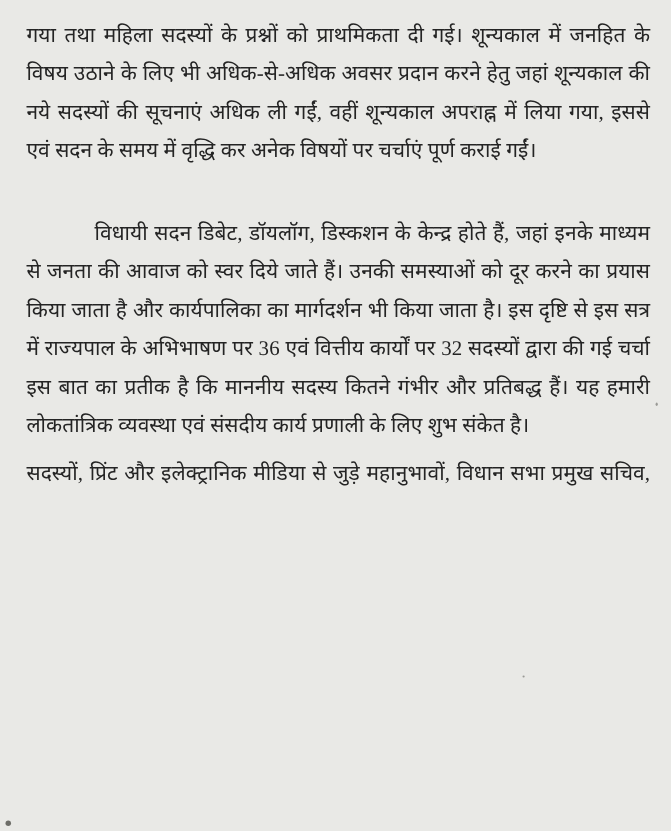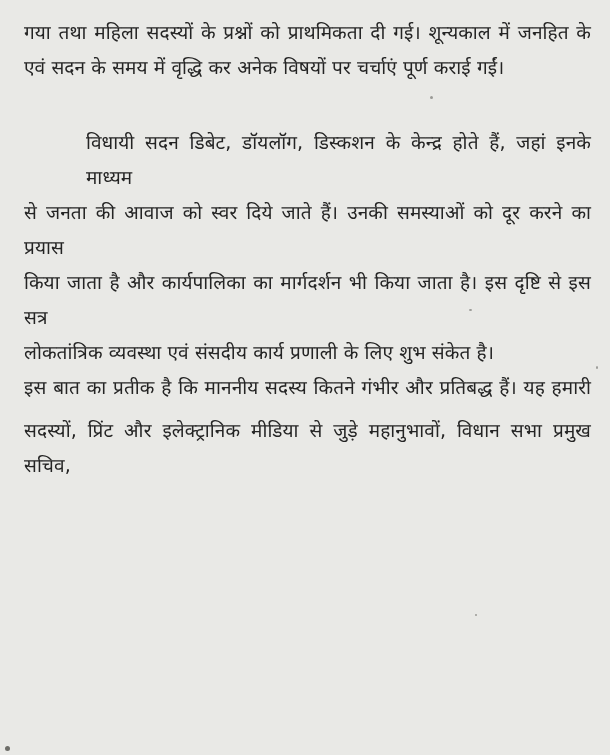--- a/index.html
+++ b/index.html
@@ -16,20 +16,21 @@
     position: relative;
   }
   .page {
     box-sizing: border-box;
     width: 610px;
     height: 755px;
     padding: 15px 19px 0 24px;
   }
   .para {
     margin: 0;
+    font-family: Liberation Serif, serif;
   }
   .para + .para {
     margin-top: 8px;
   }
   .line {
     font-size: 19px;
     line-height: 35px;
     text-align: justify;
     text-align-last: justify;
     white-space: normal;
@@ -54,29 +55,32 @@
   .speck.s4 { left: 475px; top: 614px; width: 2px; height: 2px; }
   .speck.s5 { left: 5px;  top: 746px; width: 5px; height: 5px; background: #6d6d68; }
 </style>
 </head>
 <body>
 
 <div class="page">
 
   <div class="para">
     <div class="line first">गया तथा महिला सदस्यों के प्रश्नों को प्राथमिकता दी गई। शून्यकाल में जनहित के</div>
+    <div class="line">विषय उठाने के लिए भी अधिक-से-अधिक अवसर प्रदान करने हेतु जहां शून्यकाल की</div>
+    <div class="line">नये सदस्यों की सूचनाएं अधिक ली गईं, वहीं शून्यकाल अपराह्न में लिया गया, इससे</div>
     <div class="line last">एवं सदन के समय में वृद्धि कर अनेक विषयों पर चर्चाएं पूर्ण कराई गईं।</div>
   </div>
 
   <div class="para indent">
     <div class="line first">विधायी सदन डिबेट, डॉयलॉग, डिस्कशन के केन्द्र होते हैं, जहां इनके माध्यम</div>
     <div class="line">से जनता की आवाज को स्वर दिये जाते हैं। उनकी समस्याओं को दूर करने का प्रयास</div>
     <div class="line">किया जाता है और कार्यपालिका का मार्गदर्शन भी किया जाता है। इस दृष्टि से इस सत्र</div>
+    <div class="line">में राज्यपाल के अभिभाषण पर 36 एवं वित्तीय कार्यों पर 32 सदस्यों द्वारा की गई चर्चा</div>
+    <div class="line">इस बात का प्रतीक है कि माननीय सदस्य कितने गंभीर और प्रतिबद्ध हैं। यह हमारी</div>
     <div class="line last">लोकतांत्रिक व्यवस्था एवं संसदीय कार्य प्रणाली के लिए शुभ संकेत है।</div>
-    <div class="line">इस बात का प्रतीक है कि माननीय सदस्य कितने गंभीर और प्रतिबद्ध हैं। यह हमारी</div>
   </div>
 
   <div class="para indent">
     <div class="line">सदस्यों, प्रिंट और इलेक्ट्रानिक मीडिया से जुड़े महानुभावों, विधान सभा प्रमुख सचिव,</div>
 
   </div>
 
 </div>
 
 <div class="speck s1"></div>

